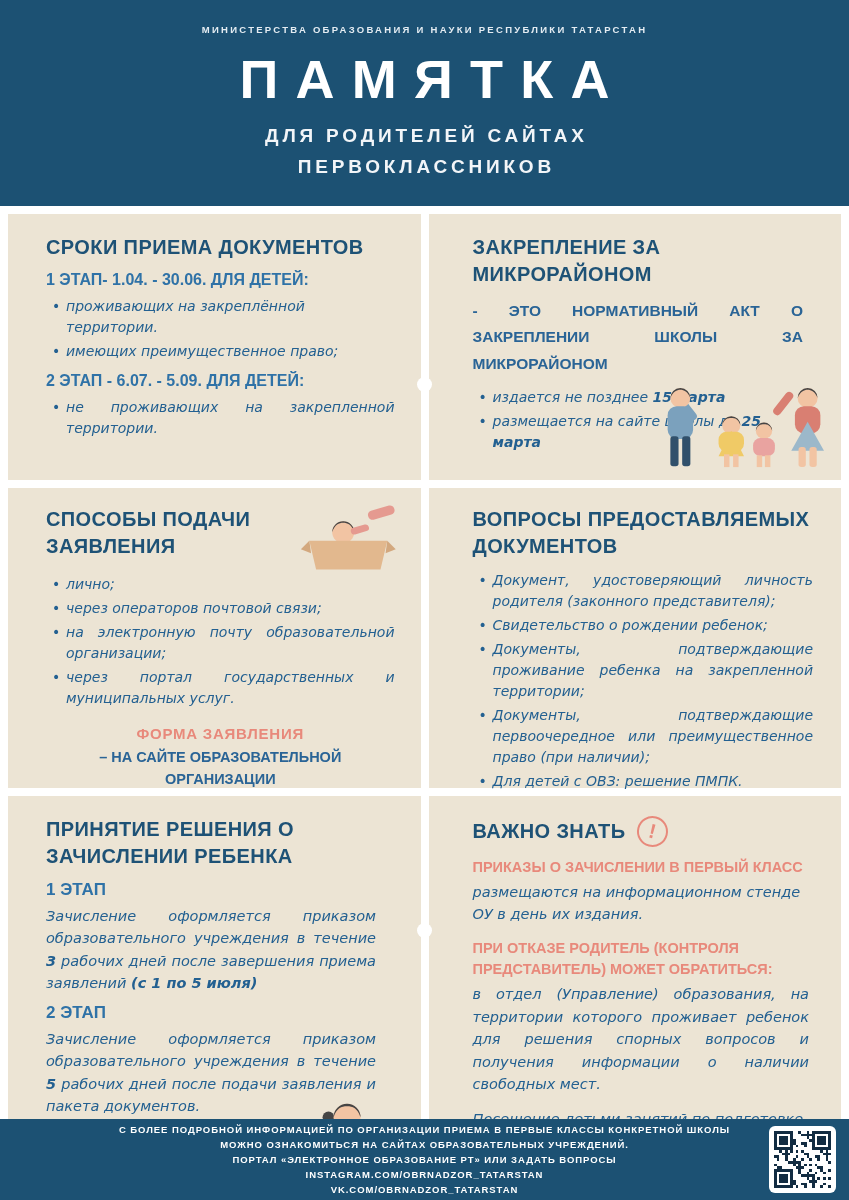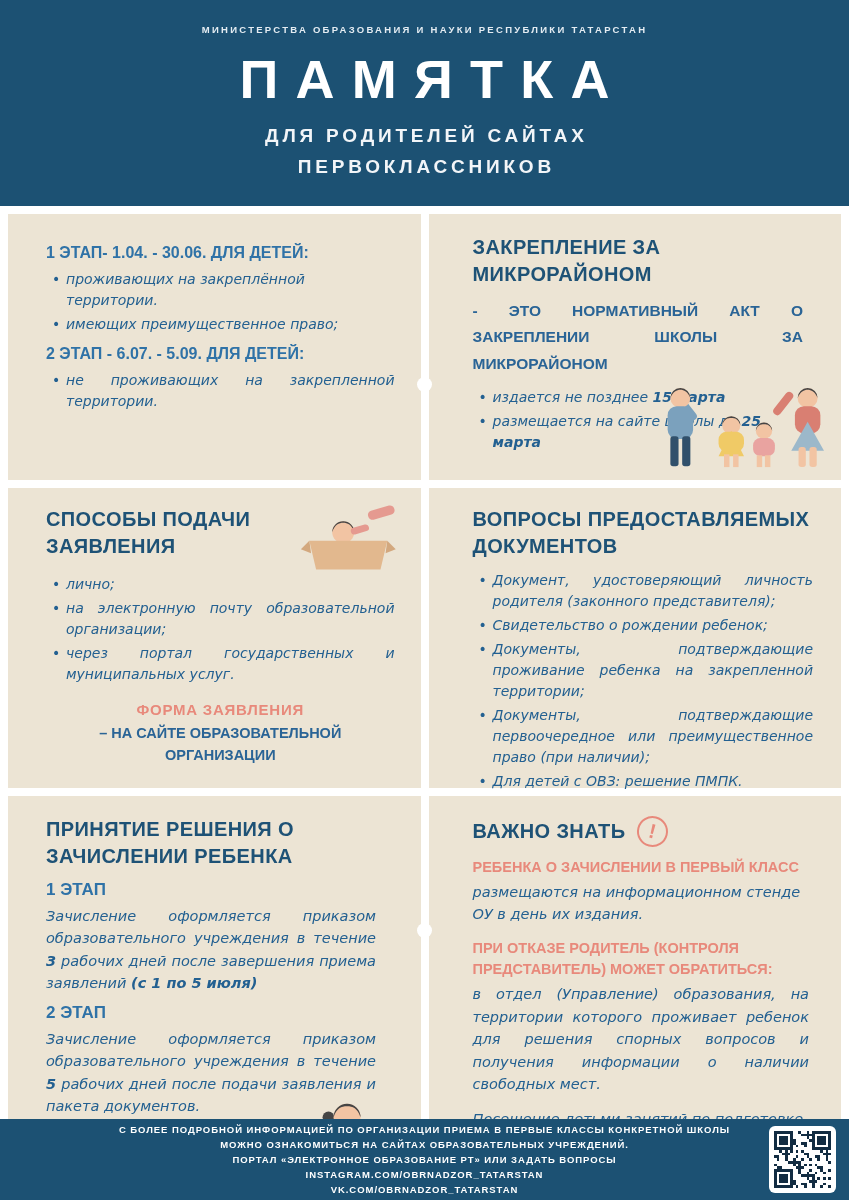--- a/index.html
+++ b/index.html
@@ -119,20 +119,21 @@
     <h1 class="main-title">ПАМЯТКА</h1>
     <div class="subtitle">
       <div>ДЛЯ РОДИТЕЛЕЙ САЙТАХ</div>
       <div>ПЕРВОКЛАССНИКОВ</div>
     </div>
   </header>
 
   <main class="grid">
 
     <section class="card c1">
+      <h2 class="card-title">СРОКИ ПРИЕМА ДОКУМЕНТОВ</h2>
       <h3 class="stage-heading">1 ЭТАП- 1.04. - 30.06. ДЛЯ ДЕТЕЙ:</h3>
       <ul class="bullets">
         <li>проживающих на закреплённой территории.</li>
         <li>имеющих преимущественное право;</li>
       </ul>
       <h3 class="stage-heading">2 ЭТАП - 6.07. - 5.09. ДЛЯ ДЕТЕЙ:</h3>
       <ul class="bullets">
         <li class="justify">не проживающих на закрепленной территории.</li>
       </ul>
     </section>
@@ -189,20 +190,21 @@
         <path d="M12 48 L104 48 L96 82 L20 82 Z" fill="#e2b88e"></path>
         <path d="M12 48 L2 58 L14 63 Z" fill="#d3a87e"></path>
         <path d="M104 48 L114 58 L102 63 Z" fill="#d3a87e"></path>
       </svg>
       <h2 class="card-title">
         <span>СПОСОБЫ ПОДАЧИ</span><br>
         <span>ЗАЯВЛЕНИЯ</span>
       </h2>
       <ul class="bullets" style="margin-top:14px;">
         <li>лично;</li>
+        <li>через операторов почтовой связи;</li>
         <li class="justify">на электронную почту образовательной организации;</li>
         <li class="justify">через портал государственных и муниципальных услуг.</li>
       </ul>
       <p class="form-label">ФОРМА ЗАЯВЛЕНИЯ</p>
       <p class="form-loc">
         <span>– НА САЙТЕ ОБРАЗОВАТЕЛЬНОЙ</span><br>
         <span>ОРГАНИЗАЦИИ</span>
       </p>
     </section>
 
@@ -251,21 +253,21 @@
         <circle cx="105" cy="71" r="1.5" fill="#555"></circle>
         <circle cx="113" cy="71" r="1.5" fill="#555"></circle>
       </svg>
     </section>
 
     <section class="card c6">
       <h2 class="card-title important-title">
         <span>ВАЖНО ЗНАТЬ</span>
         <span class="excl">!</span>
       </h2>
-      <p class="imp-heading" style="margin-top:4px;">РЕБЕНКА О ЗАЧИСЛЕНИИ В ПЕРВЫЙ КЛАСС</p>
+      <p class="imp-heading" style="margin-top:4px;">ПРИКАЗЫ О ЗАЧИСЛЕНИИ В ПЕРВЫЙ КЛАСС</p>
       <p class="imp-text">размещаются на информационном стенде ОУ в день их издания.</p>
       <p class="imp-heading">ПРИ ОТКАЗЕ РОДИТЕЛЬ (КОНТРОЛЯ ПРЕДСТАВИТЕЛЬ) МОЖЕТ ОБРАТИТЬСЯ:</p>
       <p class="imp-text justify">в отдел (Управление) образования, на территории которого проживает ребенок для решения спорных вопросов и получения информации о наличии свободных мест.</p>
       <p class="imp-text" style="margin-top:12px;">
         <span>Посещение детьми занятий по подготовке к школе </span><span class="salmon-italic">не является преимущественным правом</span><span> при зачислении в ОУ.</span>
       </p>
     </section>
 
   </main>
 

